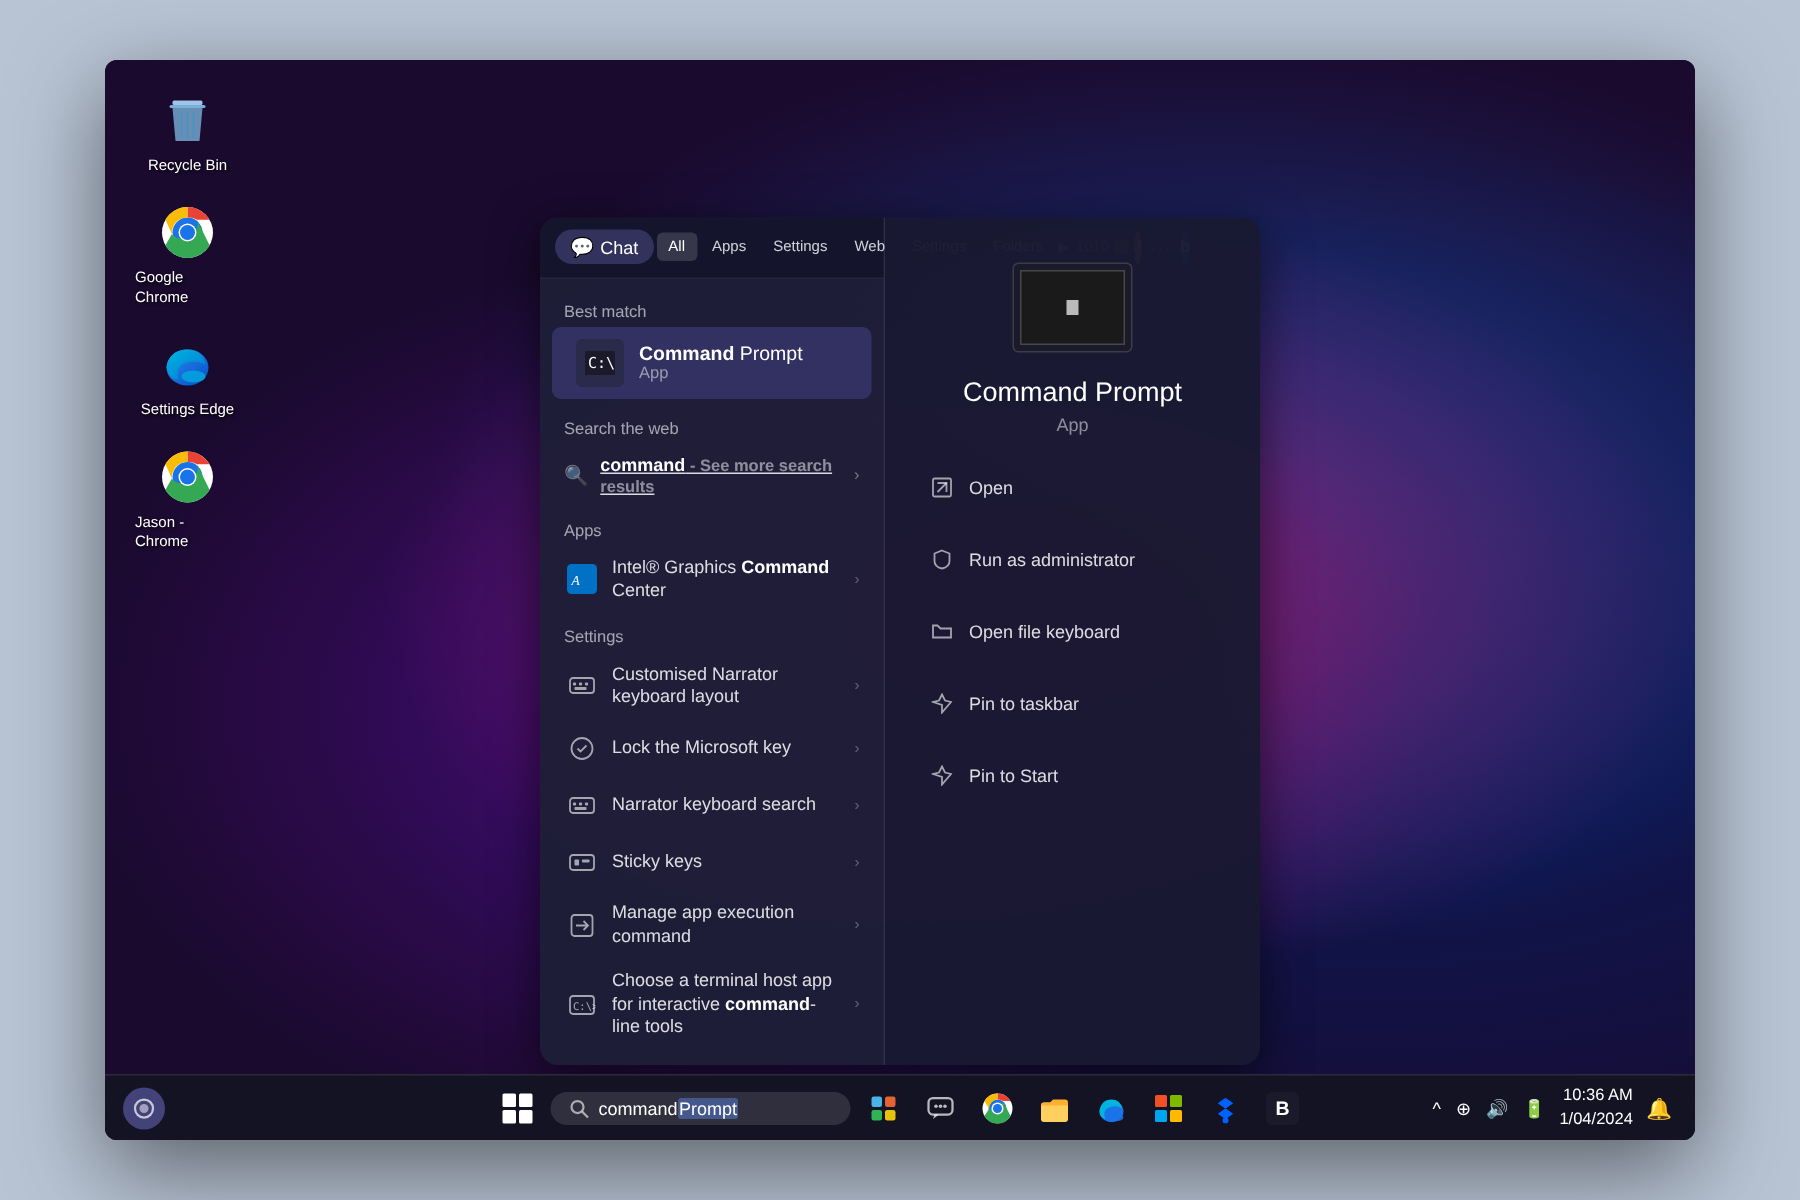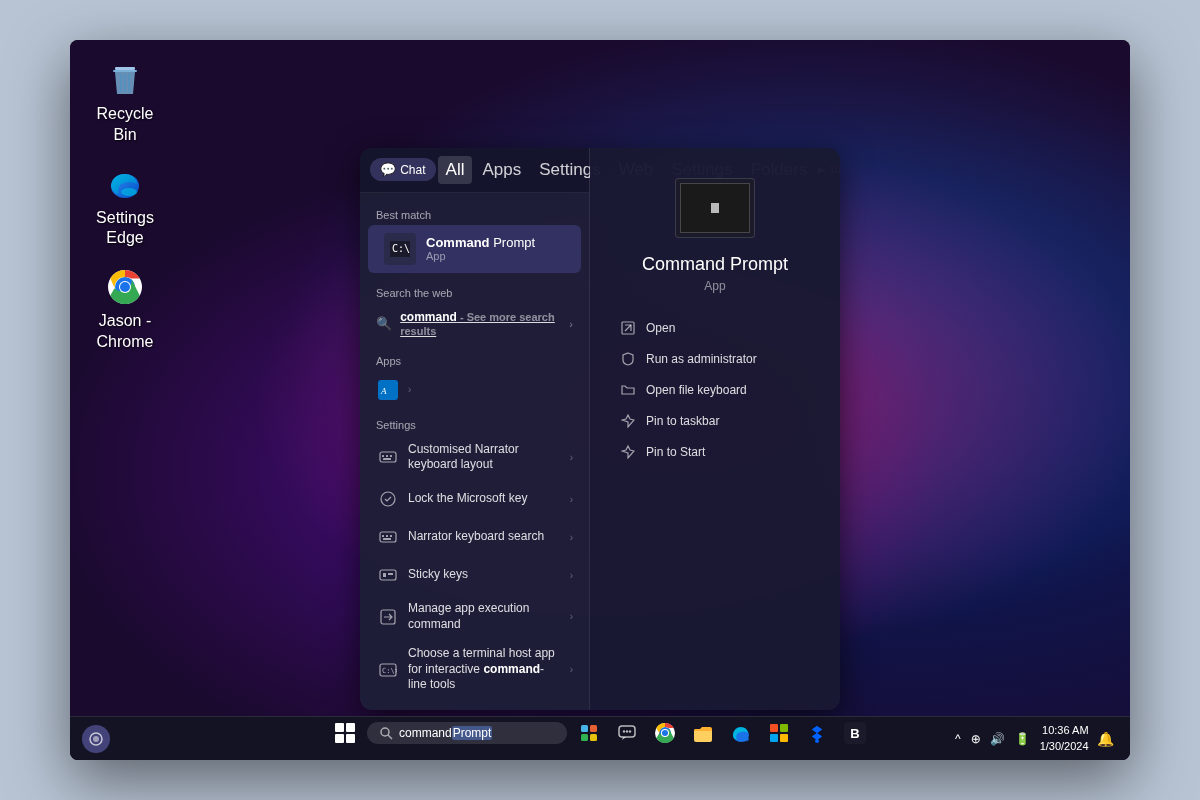--- a/index.html
+++ b/index.html
@@ -60,36 +60,36 @@
       height: 40px;
       display: flex;
       align-items: center;
       justify-content: center;
       font-size: 28px;
       margin-bottom: 4px;
     }
 
     .desktop-icon .icon-label {
       color: white;
-      font-size: 16px;
-      text-align: center;
+      font-size: 10px;
       text-shadow: 1px 1px 2px rgba(0,0,0,0.8);
       line-height: 1.3;
     }
 
     
     .taskbar {
       position: absolute;
       bottom: 0;
       left: 0;
       right: 0;
       height: 44px;
       background: rgba(20, 20, 35, 0.95);
       backdrop-filter: blur(20px);
       display: flex;
+      align-items: center;
       justify-content: space-between;
       padding: 0 12px;
       border-top: 1px solid rgba(255,255,255,0.1);
     }
 
     .taskbar-left {
       display: flex;
       align-items: center;
       gap: 8px;
     }
@@ -226,21 +226,21 @@
       border-radius: 16px;
       background: rgba(80,80,140,0.5);
       color: white;
       font-size: 12px;
       cursor: pointer;
     }
 
     .tab-item {
       padding: 4px 8px;
       color: rgba(255,255,255,0.8);
-      font-size: 17px;
+      font-size: 10px;
       cursor: pointer;
       border-radius: 4px;
     }
 
     .tab-item.active {
       color: white;
       background: rgba(255,255,255,0.15);
     }
 
     .tab-play {
@@ -459,21 +459,21 @@
     .detail-type {
       color: rgba(255,255,255,0.5);
       font-size: 12px;
       margin-bottom: 20px;
     }
 
     .detail-actions {
       width: 100%;
       display: flex;
       flex-direction: column;
-      gap: 1px;
+      gap: 18px;
     }
 
     .action-item {
       display: flex;
       align-items: center;
       gap: 10px;
       padding: 7px 10px;
       cursor: pointer;
       border-radius: 4px;
     }
@@ -519,20 +519,34 @@
           <rect x="6" y="8" width="24" height="2" rx="1" fill="#7ab0d8"></rect>
           <path d="M8 10 L10 32 L26 32 L28 10 Z" fill="#7ab0d8" opacity="0.8"></path>
           <line x1="14" y1="12" x2="14" y2="30" stroke="#5090c0" stroke-width="1.5"></line>
           <line x1="18" y1="12" x2="18" y2="30" stroke="#5090c0" stroke-width="1.5"></line>
           <line x1="22" y1="12" x2="22" y2="30" stroke="#5090c0" stroke-width="1.5"></line>
         </svg>
       </div>
       <span class="icon-label">Recycle Bin</span>
     </div>
 
+    <div class="desktop-icon">
+      <div class="icon-img">
+        <svg width="36" height="36" viewBox="0 0 36 36">
+          <circle cx="18" cy="18" r="17" fill="#fff"></circle>
+          <circle cx="18" cy="18" r="10" fill="#1a73e8"></circle>
+          <path d="M18 1 A17 17 0 0 1 32.7 9.5 L24.3 9.5 A10 10 0 0 0 18 8Z" fill="#ea4335"></path>
+          <path d="M32.7 26.5 A17 17 0 0 1 3.3 26.5 L7.5 19.2 A10 10 0 0 0 24.3 9.5Z" fill="#34a853"></path>
+          <path d="M3.3 9.5 A17 17 0 0 1 18 1 L18 8 A10 10 0 0 0 7.7 19.2Z" fill="#fbbc05"></path>
+          <circle cx="18" cy="18" r="6" fill="white"></circle>
+          <circle cx="18" cy="18" r="5" fill="#1a73e8"></circle>
+        </svg>
+      </div>
+      <span class="icon-label">Google Chrome</span>
+    </div>
 
     <div class="desktop-icon">
       <div class="icon-img">
         <svg width="36" height="36" viewBox="0 0 36 36">
           <defs>
             <linearGradient id="edgeGrad1" x1="0%" y1="0%" x2="100%" y2="100%">
               <stop offset="0%" style="stop-color:#2f8df0"></stop>
               <stop offset="100%" style="stop-color:#0050c8"></stop>
             </linearGradient>
             <linearGradient id="edgeGrad2" x1="0%" y1="0%" x2="100%" y2="100%">
@@ -627,20 +641,21 @@
         </div>
 
         <div class="section-label" style="margin-top:4px;">Apps</div>
         <div class="result-item">
           <div class="result-icon">
             <svg width="20" height="20" viewBox="0 0 20 20">
               <rect width="20" height="20" rx="3" fill="#0071c5"></rect>
               <text x="3" y="14" font-size="9" fill="white" font-family="serif" font-style="italic">A</text>
             </svg>
           </div>
+          <span class="result-text">Intel® Graphics <span class="bold">Command</span> Center</span>
           <span class="result-arrow">›</span>
         </div>
 
         <div class="section-label" style="margin-top:4px;">Settings</div>
 
         <div class="result-item">
           <div class="result-icon">
             <svg width="18" height="18" viewBox="0 0 18 18">
                 <rect x="1" y="4" width="16" height="10" rx="2" fill="none" stroke="rgba(255,255,255,0.6)" stroke-width="1.2"></rect>
                 <rect x="3" y="7" width="2" height="2" rx="0.5" fill="rgba(255,255,255,0.6)"></rect>
@@ -877,18 +892,18 @@
 
     <div class="taskbar-right">
       <div class="sys-tray">
         <span class="sys-tray-icon">^</span>
         <span class="sys-tray-icon">⊕</span>
         <span class="sys-tray-icon">🔊</span>
         <span class="sys-tray-icon">🔋</span>
       </div>
       <div class="clock">
         <div>10:36 AM</div>
-        <div>1/30/2024</div>
+        <div>1/04/2024</div>
       </div>
       <span class="sys-tray-icon" style="font-size:14px;">🔔</span>
     </div>
   </div>
 </div>
 
 </body></html>

